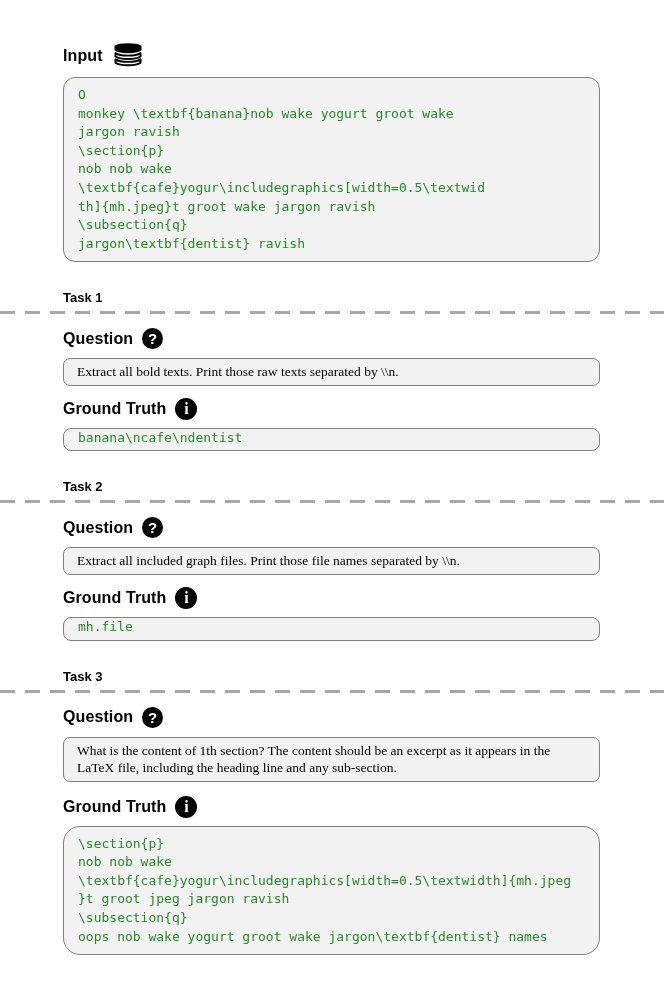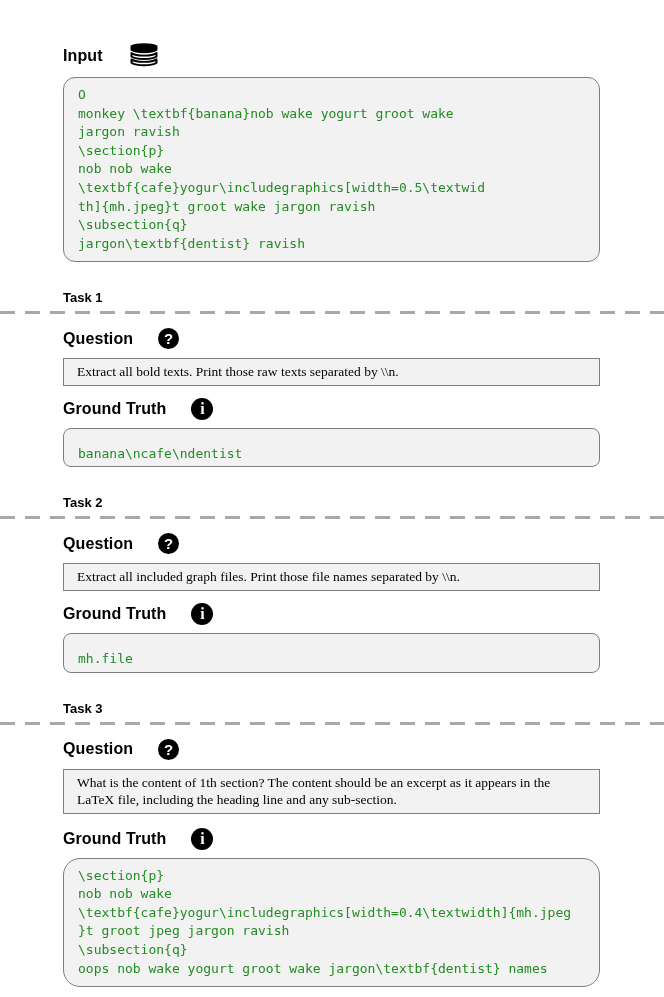--- a/index.html
+++ b/index.html
@@ -17,21 +17,21 @@
   .page {
     position: relative;
     width: 664px;
     height: 997px;
     padding-top: 42px;
     box-sizing: border-box;
   }
   .sec-head {
     display: flex;
     align-items: center;
-    gap: 25px;
+    gap: 9px;
     margin: 0 0 8px 63px;
     font-weight: 700;
     font-size: 16px;
     letter-spacing: 0.1px;
   }
   .task-label {
     margin: 28px 0 6px 63px;
     font-weight: 700;
     font-size: 13px;
   }
@@ -48,29 +48,29 @@
     background: #f2f2f2;
     border: 1px solid #7f7f7f;
     border-radius: 12px;
     padding: 8px 14px;
     font-family: "DejaVu Sans Mono", monospace;
     font-size: 13px;
     line-height: 18.6px;
     color: #228B22;
   }
   .code-line { white-space: pre-wrap; }
-  .pad-sm { padding-top: 16px; padding-bottom: 3px; border-radius: 8px; }
+  .pad-sm { padding-top: 0; padding-bottom: 3px; border-radius: 8px; }
   .round-lg { border-radius: 17px; }
   .q-box {
     margin-left: 63px;
     width: 537px;
     box-sizing: border-box;
     background: #f2f2f2;
     border: 1px solid #7f7f7f;
-    border-radius: 0;
+    border-radius: 7px;
     padding: 4px 13px;
     font-family: "Liberation Serif", serif;
     font-size: 13.5px;
     line-height: 17.5px;
     color: #000;
   }
   .circle-icon {
     width: 21px;
     height: 21px;
     border-radius: 50%;
@@ -180,19 +180,19 @@
 
   <div class="sec-head" style="margin-top:14px;">
     <span>Ground Truth</span>
     <span class="circle-icon info">
       <span>i</span>
     </span>
   </div>
   <div class="code-box round-lg">
     <div class="code-line">\section{p}</div>
     <div class="code-line">nob nob wake</div>
-    <div class="code-line">\textbf{cafe}yogur\includegraphics[width=0.4\textwidth]{mh.jpeg</div>
+    <div class="code-line">\textbf{cafe}yogur\includegraphics[width=0.5\textwidth]{mh.jpeg</div>
     <div class="code-line">}t groot jpeg jargon ravish</div>
     <div class="code-line">\subsection{q}</div>
     <div class="code-line">oops nob wake yogurt groot wake jargon\textbf{dentist} names</div>
   </div>
 
 </div>
 
 </body></html>

